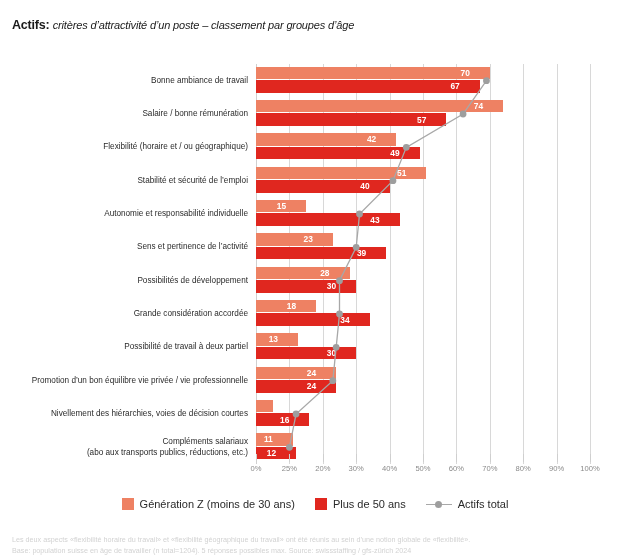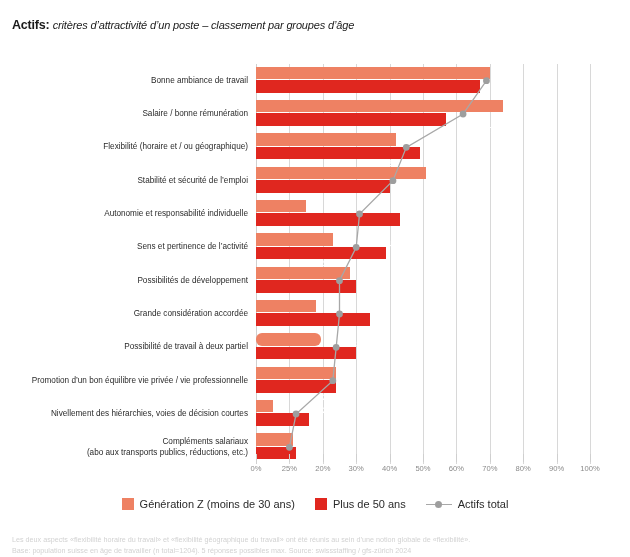--- a/index.html
+++ b/index.html
@@ -65,27 +65,26 @@
   }
   .bar {
     position: absolute;
     height: 12.5px;
     border-radius: 0;
   }
   .bar.genz { top: 2.5px; background: #ee8163; }
   .bar.plus50 { top: 16px; background: #e0271f; text-align: center; }
   .bar-value {
     position: absolute;
-    right: 4px;
+    right: 20px;
     top: 50%;
     transform: translateY(-50%);
     font-size: 8.4px;
     font-weight: bold;
     color: #ffffff;
-    margin-top: 24px;
   }
 
   
   .line-layer {
     position: absolute;
     left: 0; top: 0;
     width: 100%; height: 100%;
     pointer-events: none;
   }
 
@@ -265,21 +264,21 @@
             <span class="bar-value">18</span>
           </div>
           <div class="bar plus50" style="width: 113.56px;">
             <span class="bar-value">34</span>
           </div>
         </div>
         <div class="row" style="top: 266.667px; height: 33.3333px;">
           <div class="cat-label">
             <div>Possibilité de travail à deux partiel</div>
           </div>
-          <div class="bar genz" style="width: 65px; border-radius: 6px;">
+          <div class="bar genz" style="width: 42px;">
             <span class="bar-value">13</span>
           </div>
           <div class="bar plus50" style="width: 100.2px;">
             <span class="bar-value">30</span>
           </div>
         </div>
         <div class="row" style="top: 300px; height: 33.3333px;">
           <div class="cat-label">
             <div>Promotion d’un bon équilibre vie privée / vie professionnelle</div>
           </div>

